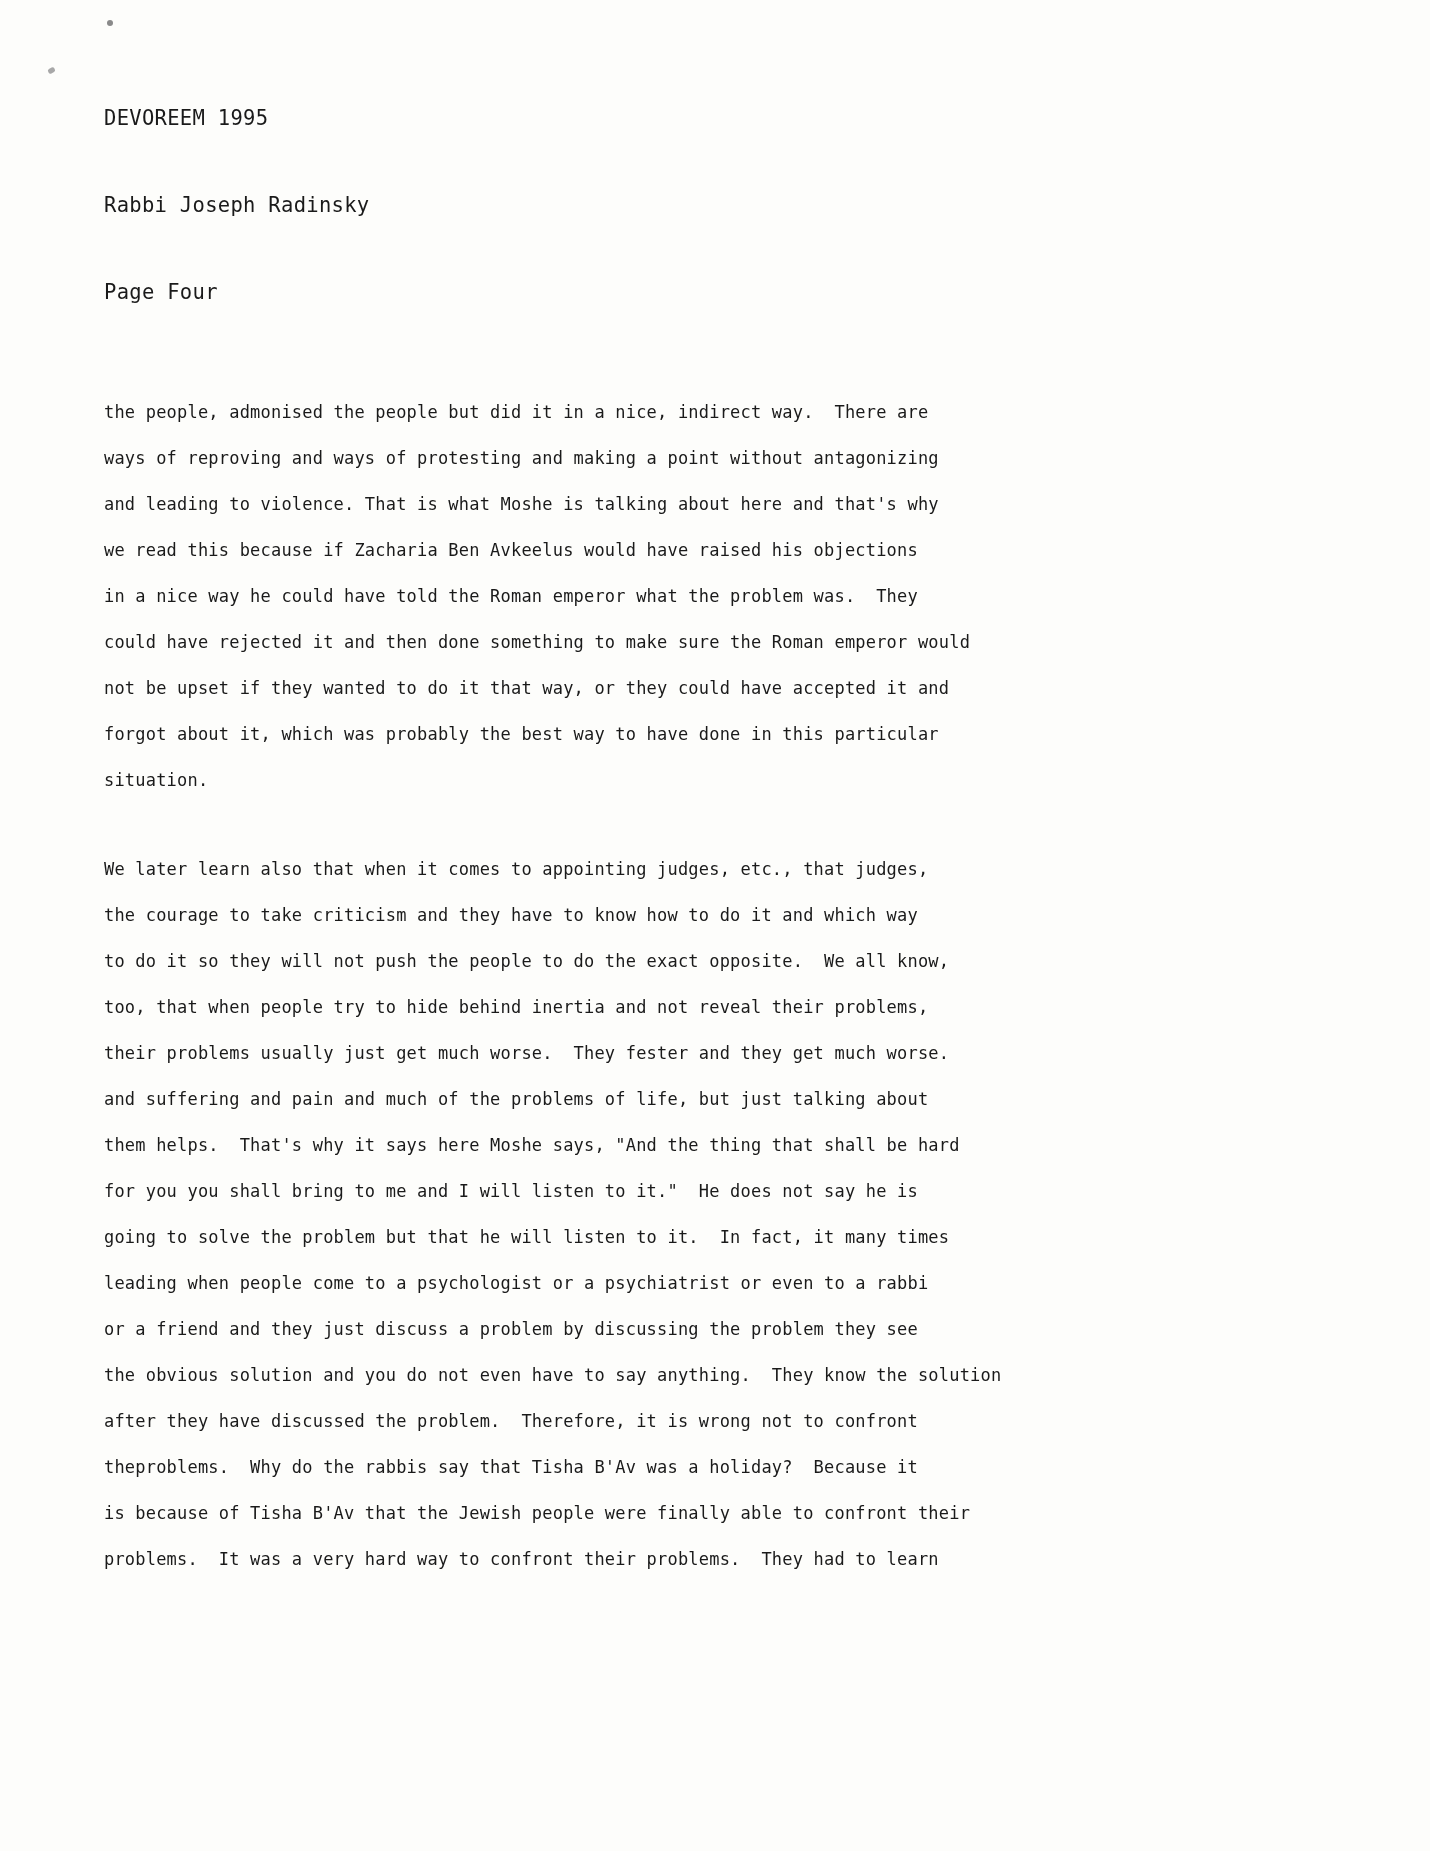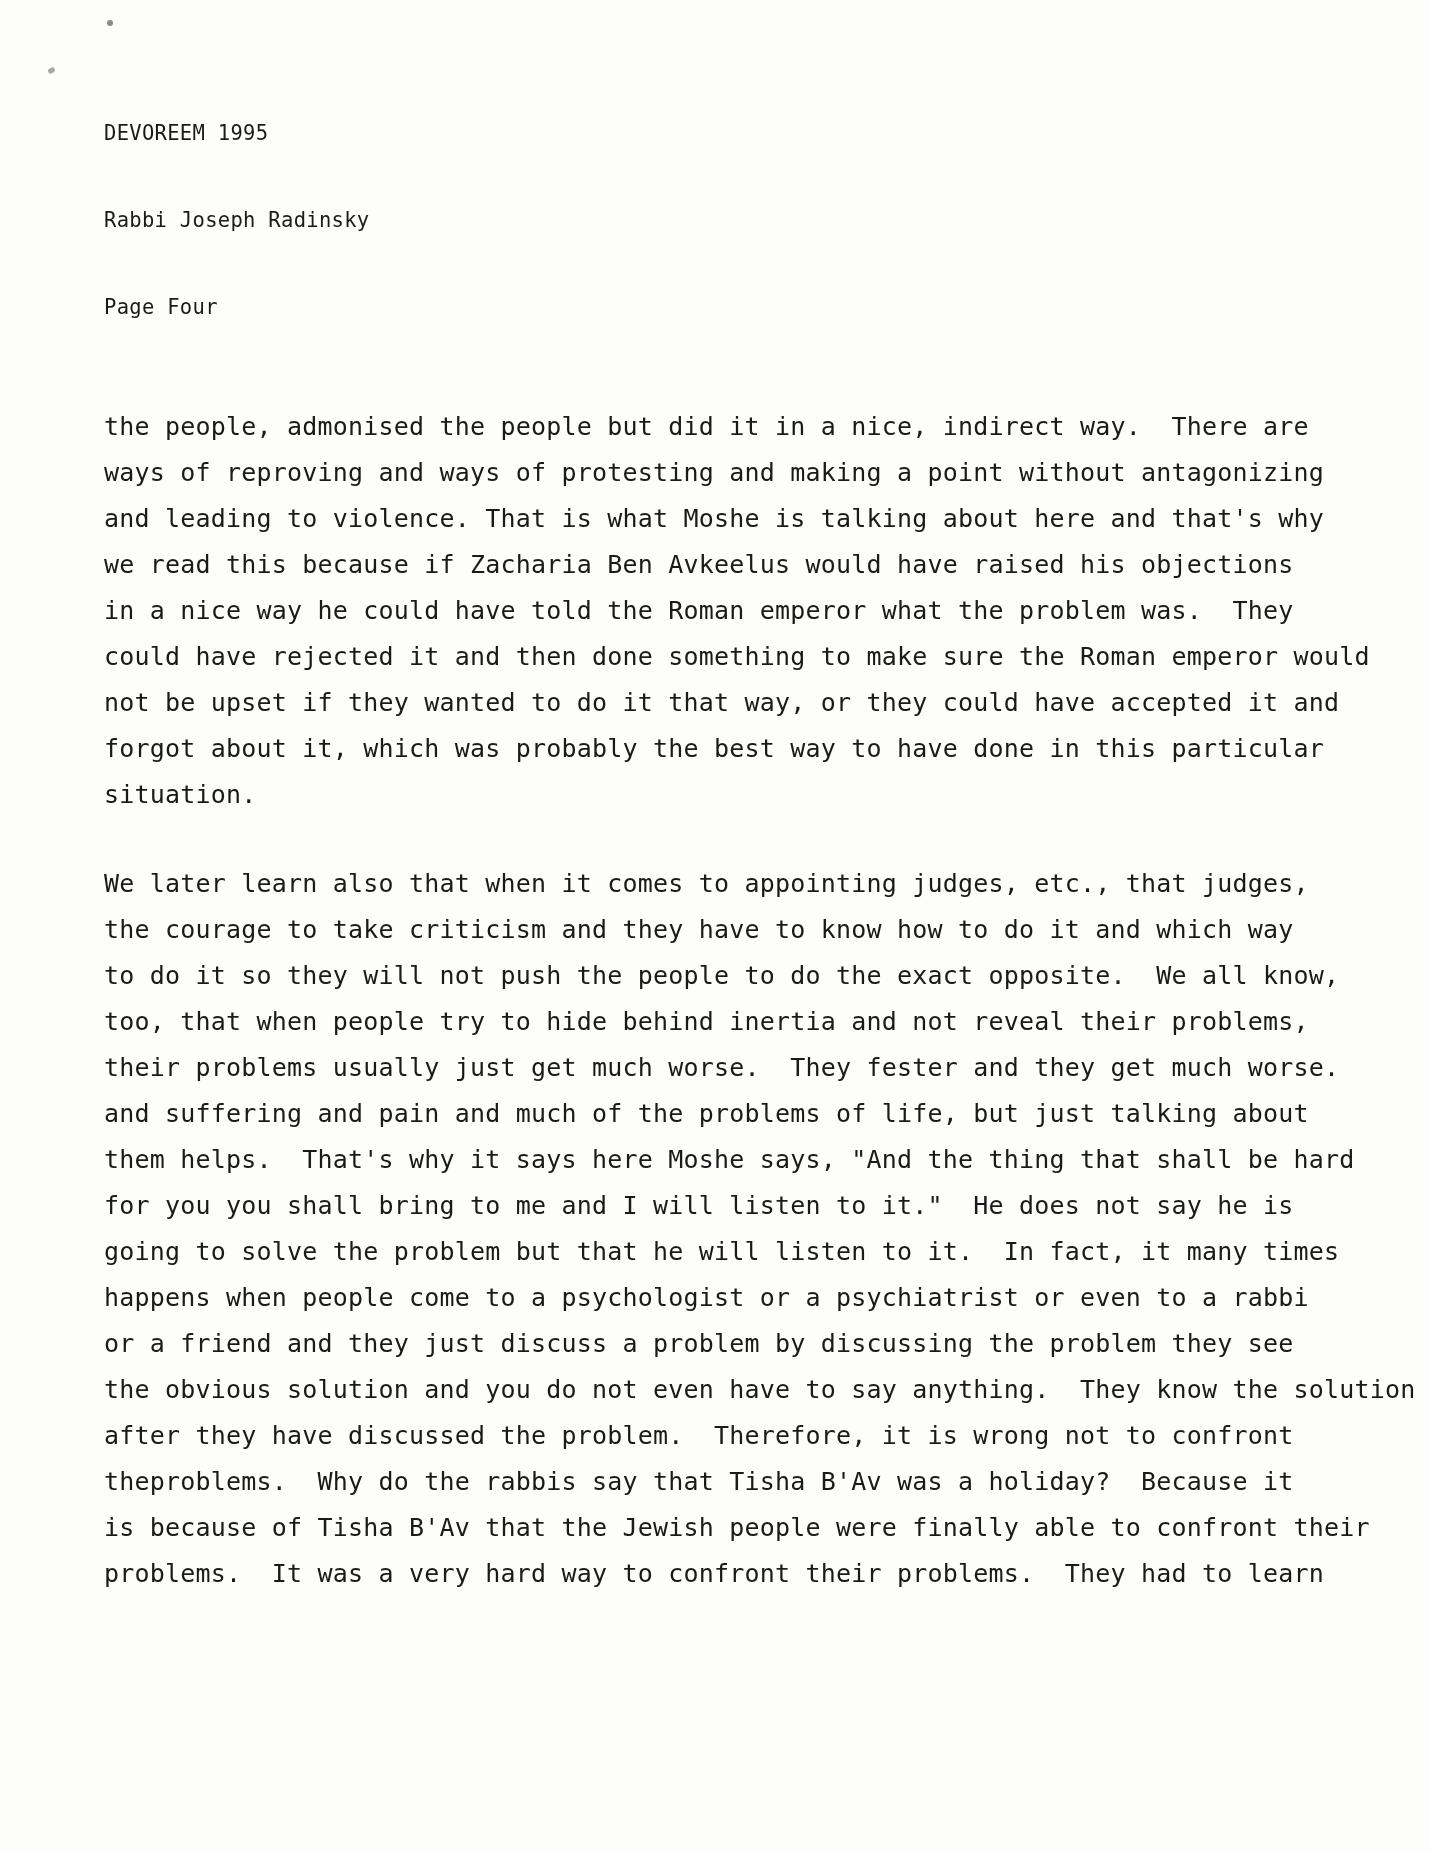--- a/index.html
+++ b/index.html
@@ -32,32 +32,32 @@
     top: 68px;
     width: 7px;
     height: 5px;
     background: #a8a8a8;
     border-radius: 2px;
     transform: rotate(-30deg);
   }
   .content {
     position: absolute;
     left: 104px;
-    top: 61px;
+    top: 46px;
     width: 1190px;
   }
   .heading {
     font-size: 20.5px;
     line-height: 29px;
     letter-spacing: 0.3px;
     white-space: pre;
   }
   .para {
     margin-top: 22px;
-    font-size: 25px;
+    font-size: 17px;
     line-height: 46px;
     letter-spacing: 0.2px;
   }
   .para .ln {
     display: block;
     white-space: pre;
   }
   .para-1 {
     margin-top: 24px;
   }
@@ -96,21 +96,21 @@
     <div class="para para-2">
       <span class="ln">We later learn also that when it comes to appointing judges, etc., that judges,</span>
       <span class="ln">the courage to take criticism and they have to know how to do it and which way</span>
       <span class="ln">to do it so they will not push the people to do the exact opposite.  We all know,</span>
       <span class="ln">too, that when people try to hide behind inertia and not reveal their problems,</span>
       <span class="ln">their problems usually just get much worse.  They fester and they get much worse.</span>
       <span class="ln">and suffering and pain and much of the problems of life, but just talking about</span>
       <span class="ln">them helps.  That's why it says here Moshe says, "And the thing that shall be hard</span>
       <span class="ln">for you you shall bring to me and I will listen to it."  He does not say he is</span>
       <span class="ln">going to solve the problem but that he will listen to it.  In fact, it many times</span>
-      <span class="ln">happens when people come to a psychologist or a psychiatrist or even to a rabbi</span>
+      <span class="ln">leading when people come to a psychologist or a psychiatrist or even to a rabbi</span>
       <span class="ln">or a friend and they just discuss a problem by discussing the problem they see</span>
       <span class="ln">the obvious solution and you do not even have to say anything.  They know the solution</span>
       <span class="ln">after they have discussed the problem.  Therefore, it is wrong not to confront</span>
       <span class="ln">theproblems.  Why do the rabbis say that Tisha B'Av was a holiday?  Because it</span>
       <span class="ln">is because of Tisha B'Av that the Jewish people were finally able to confront their</span>
       <span class="ln">problems.  It was a very hard way to confront their problems.  They had to learn</span>
       <span class="ln"></span>
       <span class="ln"></span>
       <span class="ln"></span>
       <span class="ln"></span>

